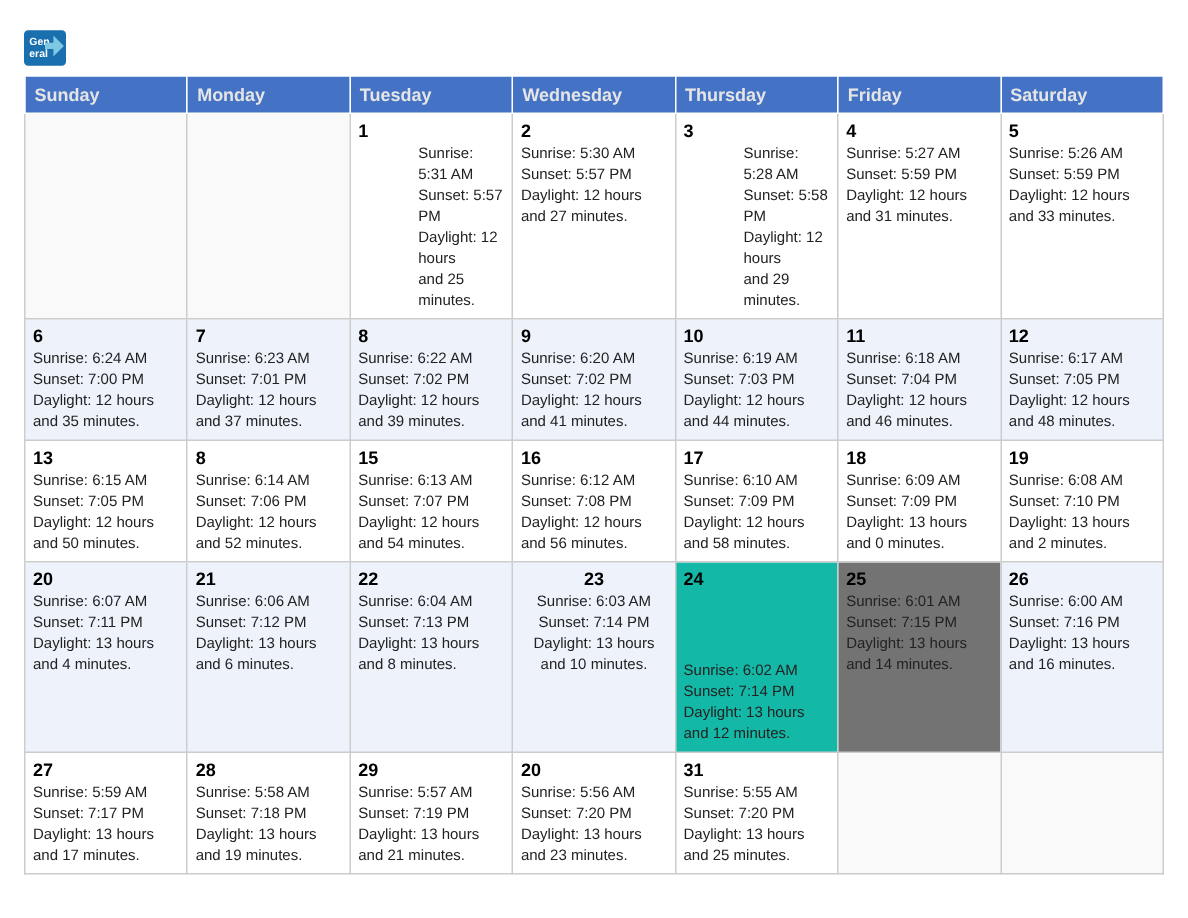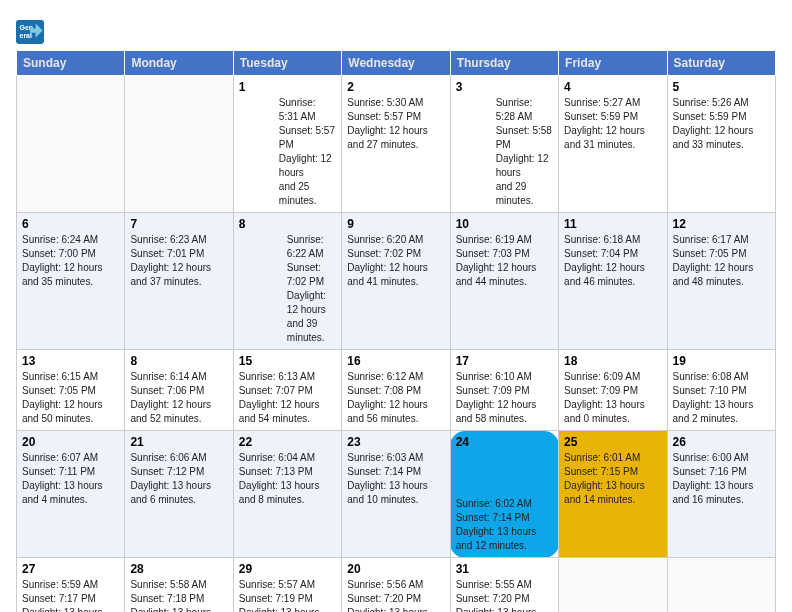--- a/index.html
+++ b/index.html
@@ -172,21 +172,21 @@
         </td>
         <td style="background: rgb(238, 242, 251);">
           <span class="day-num">7</span>
           <div class="day-info" style="white-space: pre-line;">Sunrise: 6:23 AM
 Sunset: 7:01 PM
 Daylight: 12 hours
 and 37 minutes.</div>
         </td>
         <td style="background: rgb(238, 242, 251);">
           <span class="day-num">8</span>
-          <div class="day-info" style="white-space: pre-line; margin-left: 48px;">Sunrise: 6:22 AM
+          <div class="day-info" style="white-space: pre-line;">Sunrise: 6:22 AM
 Sunset: 7:02 PM
 Daylight: 12 hours
 and 39 minutes.</div>
         </td>
         <td style="background: rgb(238, 242, 251);">
           <span class="day-num">9</span>
           <div class="day-info" style="white-space: pre-line;">Sunrise: 6:20 AM
 Sunset: 7:02 PM
 Daylight: 12 hours
 and 41 minutes.</div>
@@ -279,35 +279,35 @@
 Daylight: 13 hours
 and 6 minutes.</div>
         </td>
         <td style="background: rgb(238, 242, 251);">
           <span class="day-num">22</span>
           <div class="day-info" style="white-space: pre-line;">Sunrise: 6:04 AM
 Sunset: 7:13 PM
 Daylight: 13 hours
 and 8 minutes.</div>
         </td>
-        <td style="background: rgb(238, 242, 251);">
+        <td style="background: rgb(238, 242, 251); text-align: center;">
           <span class="day-num">23</span>
           <div class="day-info" style="white-space: pre-line;">Sunrise: 6:03 AM
 Sunset: 7:14 PM
 Daylight: 13 hours
 and 10 minutes.</div>
         </td>
-        <td style="background: #0ea5e9; border-radius: 15px;">
+        <td style="background: #14b8a6;">
           <span class="day-num">24</span>
           <div class="day-info" style="white-space: pre-line; margin-top: 48px;">Sunrise: 6:02 AM
 Sunset: 7:14 PM
 Daylight: 13 hours
 and 12 minutes.</div>
         </td>
-        <td style="background: #eab308; margin-top: 32px;">
+        <td style="background: #737373; margin-top: 32px;">
           <span class="day-num">25</span>
           <div class="day-info" style="white-space: pre-line;">Sunrise: 6:01 AM
 Sunset: 7:15 PM
 Daylight: 13 hours
 and 14 minutes.</div>
         </td>
         <td style="background: rgb(238, 242, 251); margin-left: 39px;">
           <span class="day-num">26</span>
           <div class="day-info" style="white-space: pre-line;">Sunrise: 6:00 AM
 Sunset: 7:16 PM

